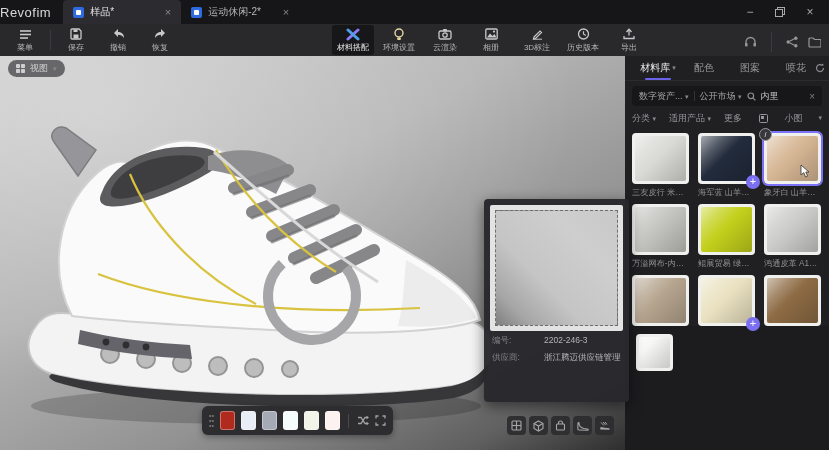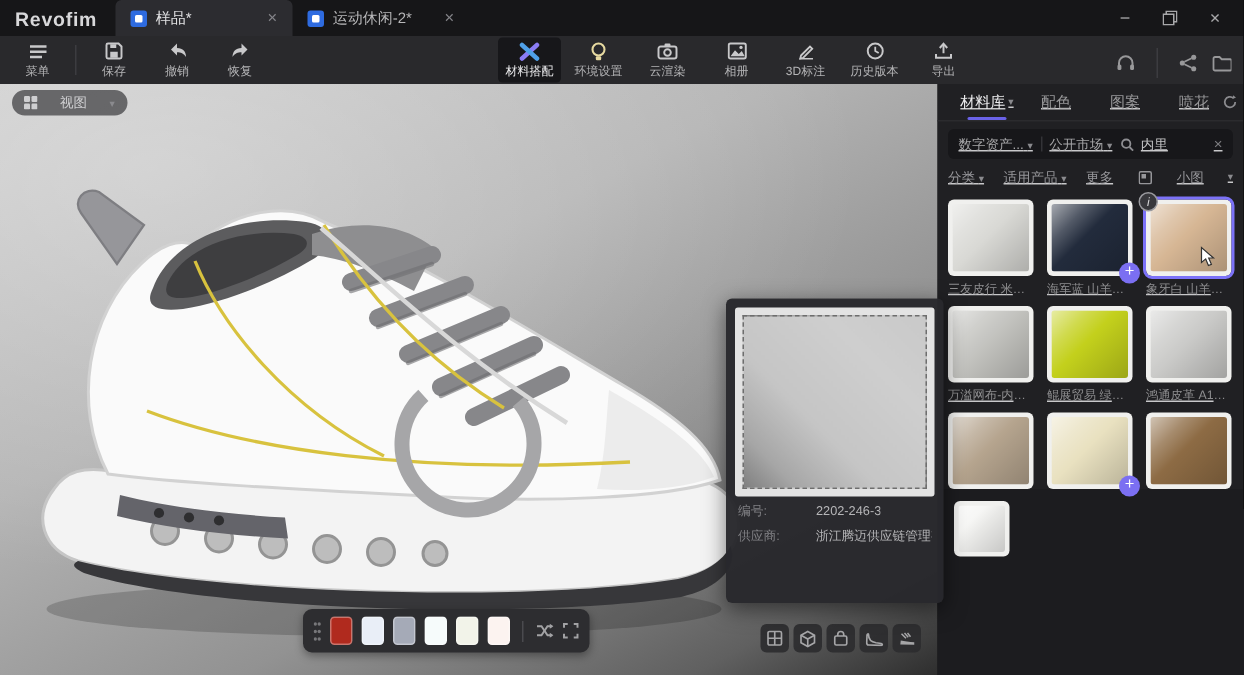--- a/index.html
+++ b/index.html
@@ -1,21 +1,21 @@
 <!DOCTYPE html>
 <html><head>
 <meta charset="utf-8">
 <style>
   * { margin:0; padding:0; box-sizing:border-box; }
   body { font-family:"Liberation Sans", sans-serif; background:#000; }
   .screen { position:relative; width:829px; height:450px; overflow:hidden; background:#1a1a1c; color:#c8c8ca; }
 
   
   .tabbar { position:absolute; left:0; top:0; width:829px; height:24px; background:#161618; display:flex; align-items:stretch; }
-  .logo { display:flex; align-items:center; padding:0 12px 0 10px; font-size:13px; font-weight:bold; letter-spacing:.5px; color:#d8d8da; }
+  .logo { display:flex; align-items:center; padding:0 12px 0 0; font-size:13px; font-weight:normal; letter-spacing:.5px; color:#d8d8da; }
   .tab { display:flex; align-items:center; gap:6px; padding:0 10px; font-size:10px; color:#b8b8ba; min-width:118px; position:relative; }
   .tab.active { background:#2c2c30; color:#e2e2e4; border-top-left-radius:4px; border-top-right-radius:4px; }
   .tab .appicon { width:11px; height:11px; border-radius:2px; background:#2e6be0; position:relative; flex:0 0 auto; }
   .tab .appicon::after { content:""; position:absolute; left:3px; top:3px; width:5px; height:5px; background:#fff; border-radius:1px; }
   .tab .close { margin-left:auto; color:#85858a; font-size:11px; line-height:1; }
   .winctrl { margin-left:auto; display:flex; align-items:center; gap:4px; padding-right:6px; }
   .winbtn { width:26px; height:20px; display:grid; place-items:center; color:#a8a8aa; font-size:12px; }
 
   
   .toolbar { position:absolute; left:0; top:24px; width:829px; height:32px; background:#29292c; display:flex; align-items:center; }
@@ -27,21 +27,21 @@
   .tgroup-left { display:flex; align-items:center; padding-left:4px; }
   .tgroup-center { position:absolute; left:332px; top:1px; display:flex; align-items:center; gap:4px; }
   .tgroup-right { position:absolute; right:8px; top:8px; display:flex; align-items:center; gap:10px; color:#98989a; }
   .ticon { height:13px; display:grid; place-items:center; }
 
   
   .viewport { position:absolute; left:0; top:56px; width:625px; height:394px;
     background: radial-gradient(820px 470px at 16% 14%, rgba(255,255,255,.30), rgba(255,255,255,0) 58%),
                 linear-gradient(152deg,#cacaca 0%, #b4b4b4 38%, #929292 66%, #606060 88%, #2e2e2e 100%);
   }
-  .viewpill { position:absolute; left:8px; top:4px; height:17px; padding:0 8px; border-radius:9px; background:rgba(35,35,38,.62); display:flex; align-items:center; gap:15px; font-size:9px; color:#cfcfd1; }
+  .viewpill { position:absolute; left:8px; top:4px; height:17px; padding:0 8px; border-radius:9px; background:rgba(35,35,38,.62); display:flex; align-items:center; gap:5px; font-size:9px; color:#cfcfd1; }
 
   
   .colorbar { position:absolute; left:202px; top:350px; width:191px; height:29px; background:#2d2d30; border-radius:6px; display:flex; align-items:center; padding:0 7px; gap:6px; box-shadow:0 2px 6px rgba(0,0,0,.35); }
   .grip { flex:0 0 auto; }
   .swatch { width:19px; height:19px; border-radius:3px; border:1px solid rgba(255,255,255,.35); }
   .cdivider { width:1px; height:14px; background:#4a4a4e; margin:0 2px; }
   .cbicon { color:#a2a2a4; display:grid; place-items:center; }
 
   
   .vbtns { position:absolute; left:507px; top:360px; display:flex; gap:3px; }
@@ -50,21 +50,21 @@
   
   .popup { position:absolute; left:484px; top:143px; width:145px; height:203px; background:rgba(40,40,44,.97); border-radius:4px; box-shadow:0 4px 14px rgba(0,0,0,.5); z-index:6; }
   .preview { margin:6px 6px 4px; height:126px; background:#e3e3e3; border-radius:2px; padding:5px; }
   .preview-inner { width:100%; height:100%; border:1px dashed #6e6e6e; background:linear-gradient(45deg,#7f7f7f 0%, #a6a6a6 15%, #c5c5c5 38%, #cecece 72%, #c9c9c9 100%); }
   .pp-title { font-size:10px; color:#e8e8ea; margin:2px 8px 4px; white-space:nowrap; overflow:hidden; }
   .pp-row { display:flex; gap:20px; font-size:8.5px; margin:0 8px 5px; }
   .pp-label { color:#818185; flex:0 0 32px; }
   .pp-value { color:#b6b6b8; white-space:nowrap; overflow:hidden; }
 
   
-  .rightpanel { position:absolute; left:625px; top:56px; width:204px; height:394px; background:#202023; display:flex; flex-direction:column;text-decoration:underline; }
+  .rightpanel { position:absolute; left:625px; top:56px; width:204px; height:394px; background:#202023; display:flex; flex-direction:column; }
   .ptabs { height:25px; display:flex; align-items:center; gap:0; padding:0 10px; border-bottom:1px solid #2b2b2e; position:relative; }
   .ptab { font-size:10px; color:#98989a; flex:1; text-align:center; position:relative; height:100%; display:flex; align-items:center; justify-content:center; gap:2px; }
   .ptab.active { color:#ececee; }
   .ptab.active::after { content:""; position:absolute; left:50%; transform:translateX(-50%); bottom:0; width:26px; height:2px; background:#6a62e8; border-radius:1px; }
   .caret { font-size:7px; color:#8a8a8e; }
   .syncicon { position:absolute; right:4px; top:7px; color:#8a8a8e; }
   .searchrow { margin:5px 7px 0; height:20px; background:#17171a; border-radius:4px; display:flex; align-items:center; padding:0 7px; gap:5px; font-size:9px; color:#a6a6a8; }
   .sdiv { width:1px; height:10px; background:#333337; }
   .squery { color:#c6c6c8; }
   .sclear { margin-left:auto; color:#7e7e82; font-size:10px; }

